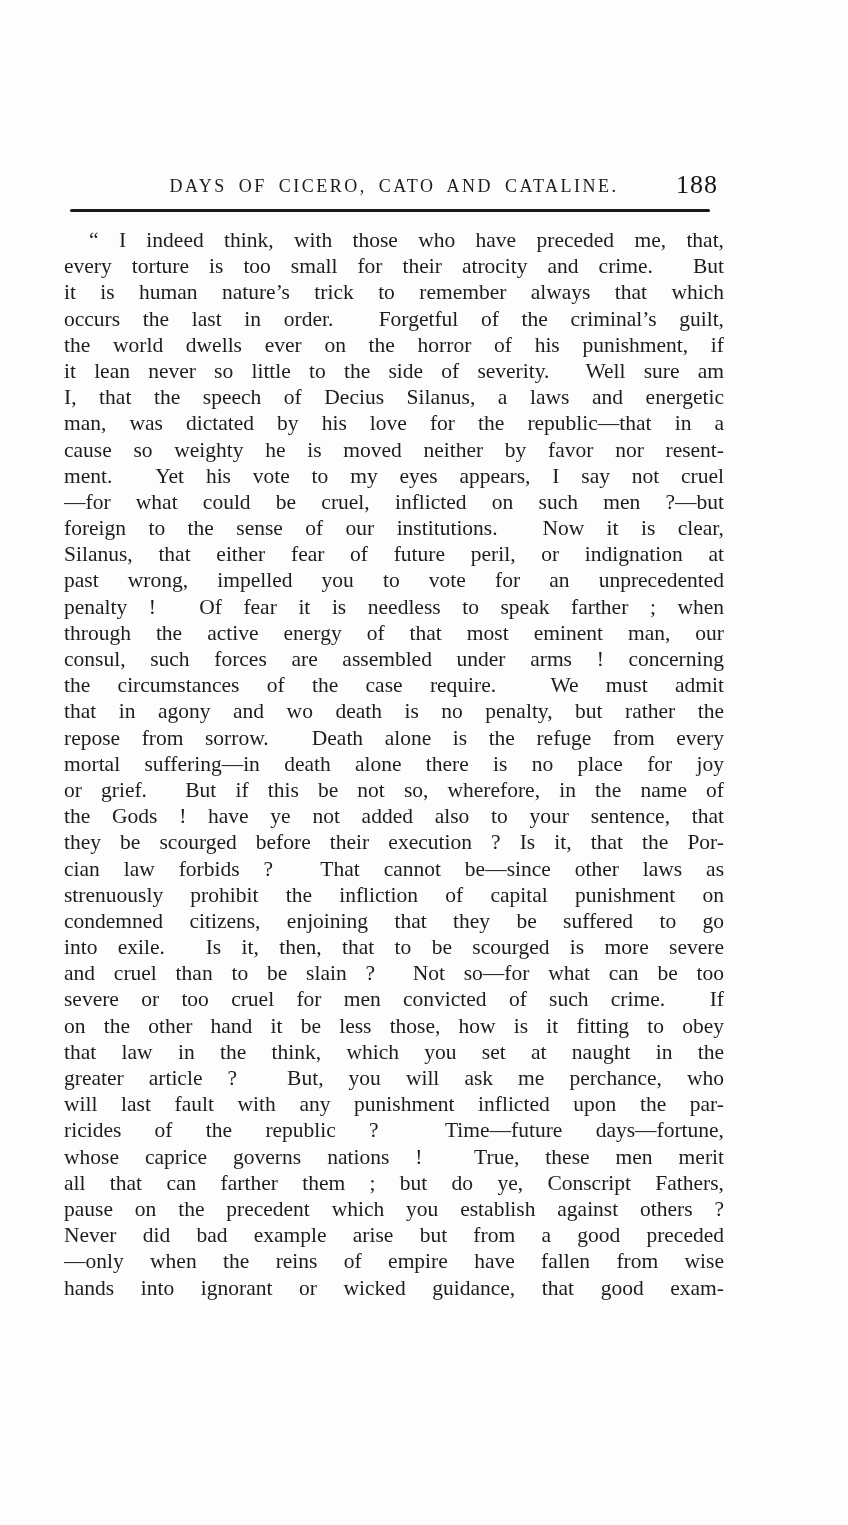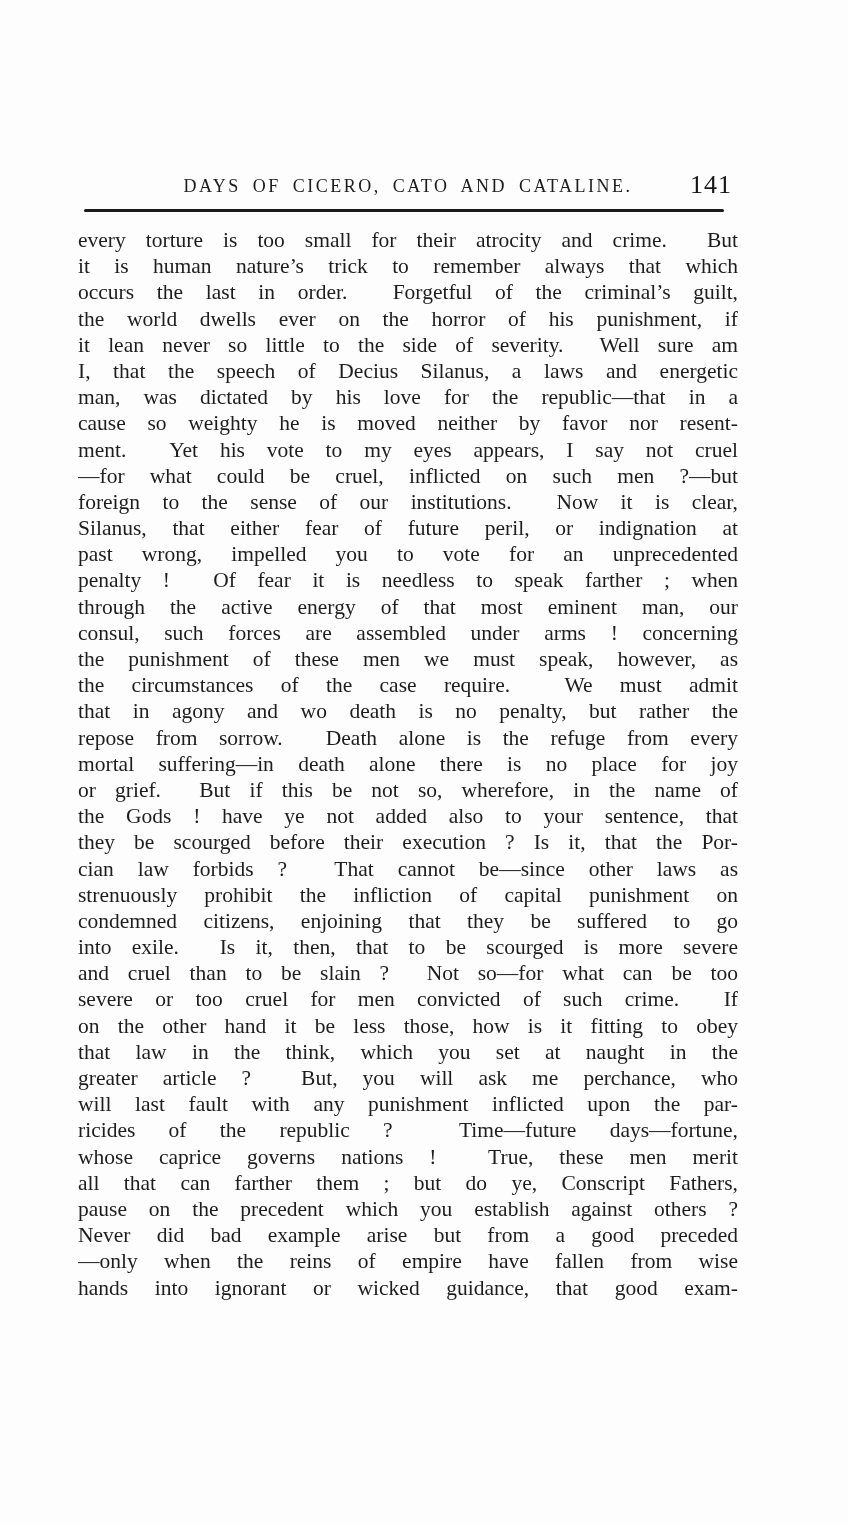--- a/index.html
+++ b/index.html
@@ -11,21 +11,21 @@
     position: relative;
     width: 848px;
     height: 1525px;
     background: #fdfdfd;
     overflow: hidden;
     font-family: "Liberation Serif", serif;
     color: #1b1b1b;
   }
   .column {
     position: absolute;
-    left: 78px;
+    left: 64px;
     top: 0;
     width: 660px;
     height: 100%;
     text-decoration: underline;
   }
   .running-head {
     position: absolute;
     top: 176px;
     left: 0;
     width: 100%;
@@ -76,41 +76,41 @@
     box-sizing: border-box;
   }
 </style>
 </head>
 <body>
 
 <div class="page">
   <div class="column">
     <div class="running-head">
       <div class="head-title">DAYS OF CICERO, CATO AND CATALINE.</div>
-      <div class="folio">141</div>
+      <div class="folio">188</div>
     </div>
     <div class="rule"></div>
     <div class="body-text">
+        <div class="line first">“ I indeed think, with those who have preceded me, that,</div>
         <div class="line">every torture is too small for their atrocity and crime.&nbsp; But</div>
         <div class="line">it is human nature’s trick to remember always that which</div>
         <div class="line">occurs the last in order.&nbsp; Forgetful of the criminal’s guilt,</div>
         <div class="line">the world dwells ever on the horror of his punishment, if</div>
         <div class="line">it lean never so little to the side of severity.&nbsp; Well sure am</div>
         <div class="line">I, that the speech of Decius Silanus, a laws and energetic</div>
         <div class="line">man, was dictated by his love for the republic—that in a</div>
         <div class="line">cause so weighty he is moved neither by favor nor resent-</div>
         <div class="line">ment.&nbsp; Yet his vote to my eyes appears, I say not cruel</div>
         <div class="line">—for what could be cruel, inflicted on such men ?—but</div>
         <div class="line">foreign to the sense of our institutions.&nbsp; Now it is clear,</div>
         <div class="line">Silanus, that either fear of future peril, or indignation at</div>
         <div class="line">past wrong, impelled you to vote for an unprecedented</div>
         <div class="line">penalty !&nbsp; Of fear it is needless to speak farther ; when</div>
         <div class="line">through the active energy of that most eminent man, our</div>
         <div class="line">consul, such forces are assembled under arms ! concerning</div>
-        <div class="line">the punishment of these men we must speak, however, as</div>
         <div class="line">the circumstances of the case require.&nbsp; We must admit</div>
         <div class="line">that in agony and wo death is no penalty, but rather the</div>
         <div class="line">repose from sorrow.&nbsp; Death alone is the refuge from every</div>
         <div class="line">mortal suffering—in death alone there is no place for joy</div>
         <div class="line">or grief.&nbsp; But if this be not so, wherefore, in the name of</div>
         <div class="line">the Gods ! have ye not added also to your sentence, that</div>
         <div class="line">they be scourged before their execution ? Is it, that the Por-</div>
         <div class="line">cian law forbids ?&nbsp; That cannot be—since other laws as</div>
         <div class="line">strenuously prohibit the infliction of capital punishment on</div>
         <div class="line">condemned citizens, enjoining that they be suffered to go</div>

